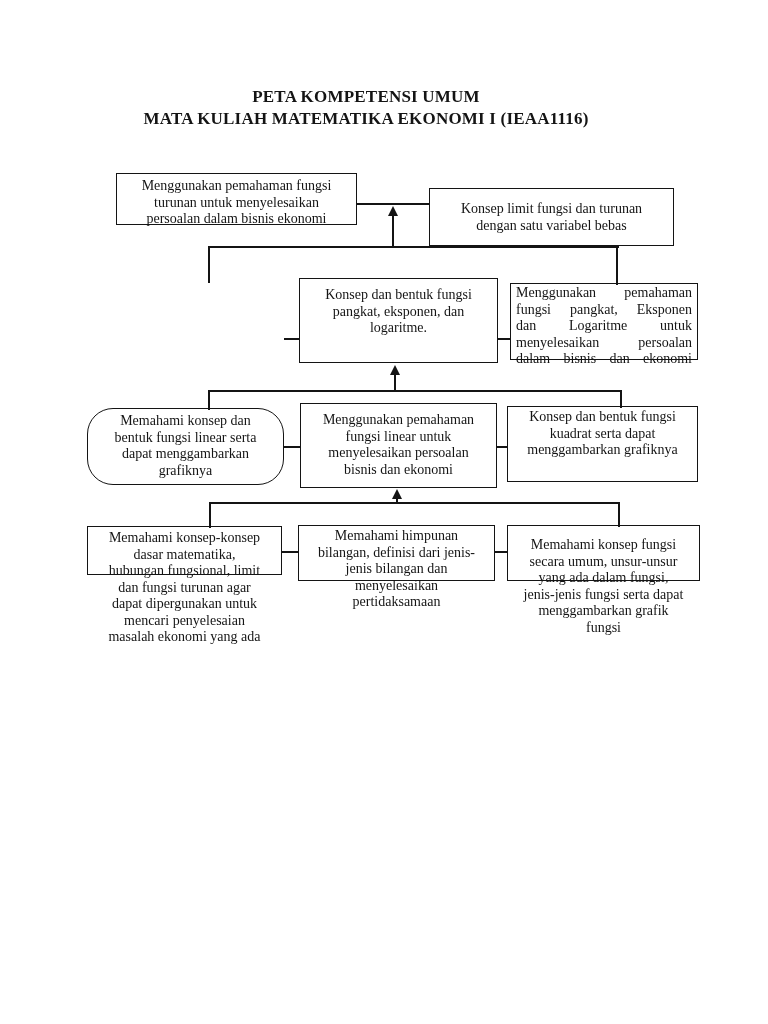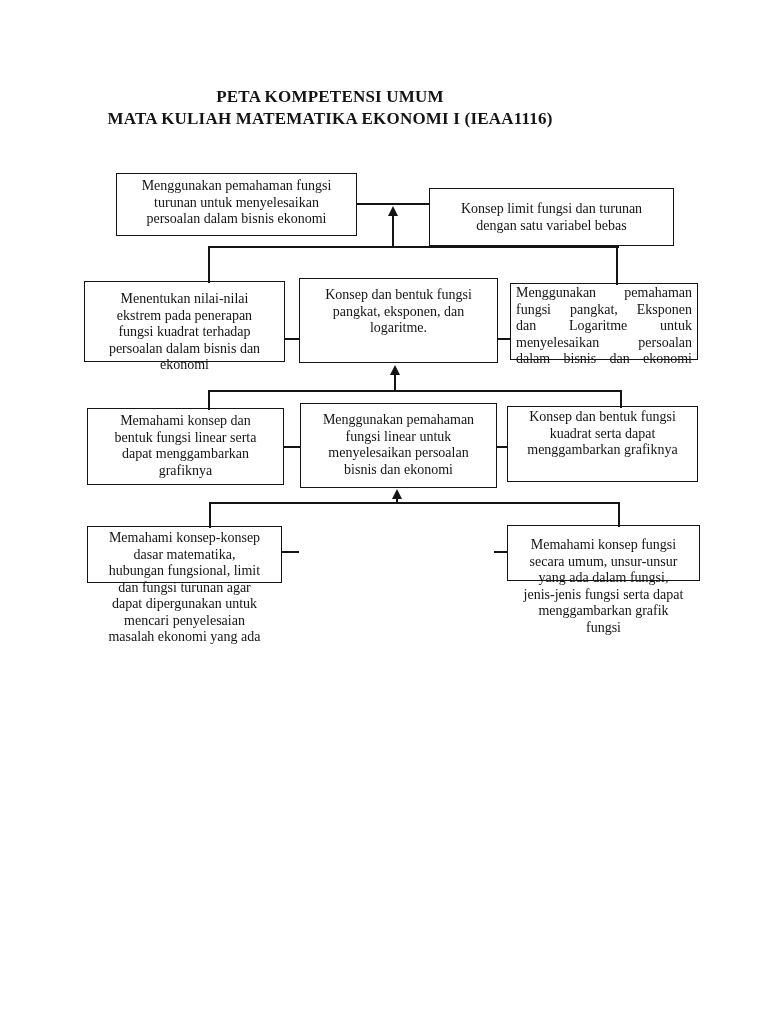--- a/index.html
+++ b/index.html
@@ -6,40 +6,40 @@
   body{
     width:768px;height:1024px;background:#ffffff;
     font-family:"Liberation Serif","DejaVu Serif",serif;
     color:#141414;position:relative;overflow:hidden;
   }
   .page{position:absolute;inset:0;background:#ffffff;}
   
   .title{
     position:absolute;top:86px;left:0;width:660px;
     text-align:center;font-weight:bold;font-size:17px;line-height:22px;
-    letter-spacing:.2px;white-space:pre-line;
+    letter-spacing:.2px;white-space:pre-line;padding-left:36px;
   }
   
   .box{
     position:absolute;box-sizing:border-box;
     border:1.5px solid #141414;background:#ffffff00;
     font-size:14px;line-height:16.5px;text-align:center;
     white-space:pre-line;overflow:visible;
     padding-left:2px;padding-right:2px;
   }
-  .b-tl{left:116px;top:173px;width:241px;height:63px;padding-top:4px;}
+  .b-tl{left:116px;top:173px;width:241px;height:52px;padding-top:4px;}
   .b-tr{left:429px;top:188px;width:245px;height:58px;padding-top:12px;}
   .b-2l{left:84px; top:281px;width:201px;height:81px;padding-top:9px;}
   .b-2m{left:299px;top:278px;width:199px;height:85px;padding-top:8px;}
   .b-2r{left:510px;top:283px;width:188px;height:77px;padding-top:1px;
         text-align:justify;text-align-last:justify;padding-left:5px;padding-right:5px;}
-  .b-3l{left:87px; top:408px;width:197px;height:77px;padding-top:4px;}
+  .b-3l{left:87px; top:408px;width:197px;height:77px;padding-top:4px;border-radius:26px;}
   .b-3m{left:300px;top:403px;width:197px;height:85px;padding-top:8px;}
   .b-3r{left:507px;top:406px;width:191px;height:76px;padding-top:2px;}
-  .b-4l{left:87px; top:526px;width:195px;height:57px;padding-top:3px;}
+  .b-4l{left:87px; top:526px;width:195px;height:49px;padding-top:3px;}
   .b-4m{left:298px;top:525px;width:197px;height:56px;padding-top:2px;}
   .b-4r{left:507px;top:525px;width:193px;height:56px;padding-top:11px;}
   
   .ln{position:absolute;background:#141414;}
   
   .ln-top{left:357px;top:203px;width:72px;height:2px;}
   
   .lnA-h {left:208px;top:246px;width:411px;height:2px;}
   .lnA-vl{left:208px;top:246px;width:2px;height:37px;}
   .lnA-vr{left:616px;top:246px;width:2px;height:39px;}
@@ -79,25 +79,20 @@
 
   <div class="title">PETA KOMPETENSI UMUM
 MATA KULIAH MATEMATIKA EKONOMI I (IEAA1116)</div>
 
   <div class="box b-tl">Menggunakan pemahaman fungsi
 turunan untuk menyelesaikan
 persoalan dalam bisnis ekonomi</div>
   <div class="box b-tr">Konsep limit fungsi dan turunan
 dengan satu variabel bebas</div>
 
-  <div class="box b-2l">Menentukan nilai-nilai
-ekstrem pada penerapan
-fungsi kuadrat terhadap
-persoalan dalam bisnis dan
-ekonomi</div>
   <div class="box b-2m">Konsep dan bentuk fungsi
 pangkat, eksponen, dan
 logaritme.</div>
   <div class="box b-2r">Menggunakan pemahaman
 fungsi pangkat, Eksponen
 dan Logaritme untuk
 menyelesaikan persoalan
 dalam bisnis dan ekonomi</div>
 
   <div class="box b-3l">Memahami konsep dan
@@ -112,20 +107,25 @@
 kuadrat serta dapat
 menggambarkan grafiknya</div>
 
   <div class="box b-4l">Memahami konsep-konsep
 dasar matematika,
 hubungan fungsional, limit
 dan fungsi turunan agar
 dapat dipergunakan untuk
 mencari penyelesaian
 masalah ekonomi yang ada</div>
+  <div class="box b-4m">Memahami himpunan
+bilangan, definisi dari jenis-
+jenis bilangan dan
+menyelesaikan
+pertidaksamaan</div>
   <div class="box b-4r">Memahami konsep fungsi
 secara umum, unsur-unsur
 yang ada dalam fungsi,
 jenis-jenis fungsi serta dapat
 menggambarkan grafik
 fungsi</div>
 
   <div class="ln ln-top"></div>
 
   <div class="ln lnA-h"></div>

